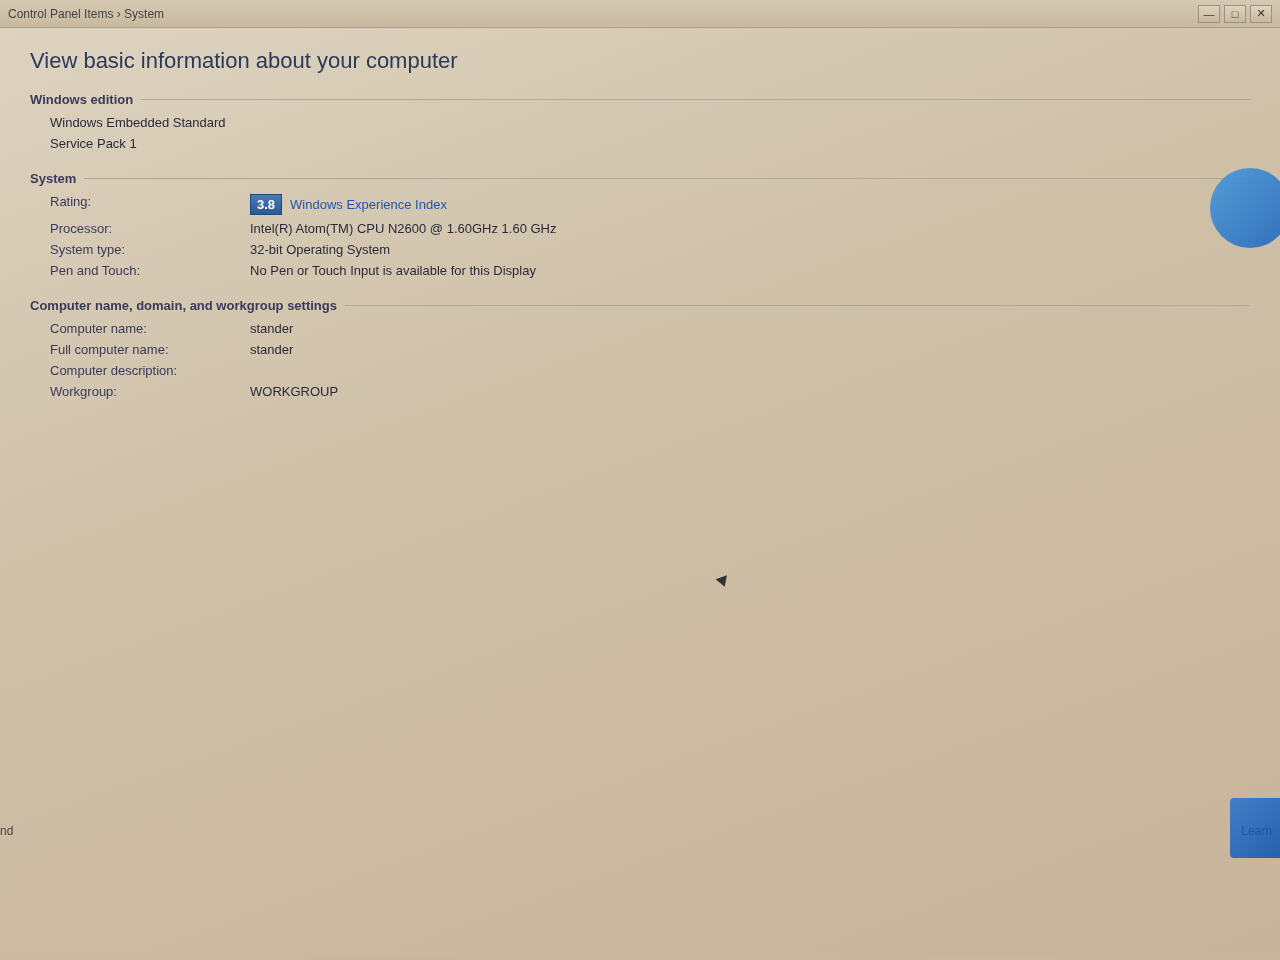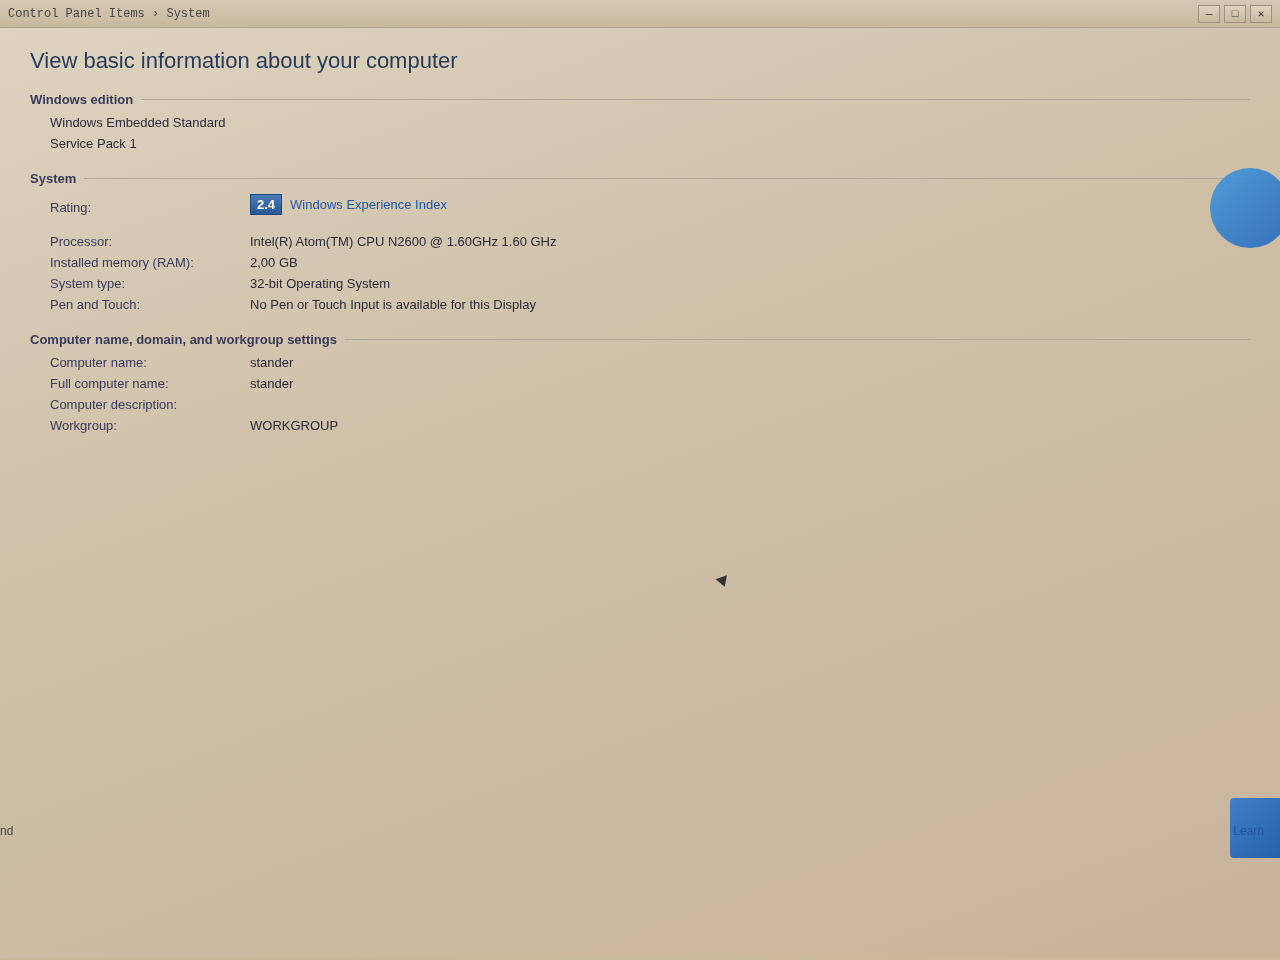--- a/index.html
+++ b/index.html
@@ -14,21 +14,20 @@
       overflow: hidden;
     }
 
     .top-bar {
       height: 28px;
       background: linear-gradient(to bottom, #d6c9b3, #c8b89e);
       display: flex;
       align-items: center;
       padding: 0 8px;
       border-bottom: 1px solid #b0a090;
-      font-family: Liberation Mono, monospace;
     }
 
     .top-bar-title {
       font-size: 12px;
       color: #444;
     }
 
     .top-bar-controls {
       margin-left: auto;
       display: flex;
@@ -119,22 +118,22 @@
     }
 
     .windows-experience-link {
       color: #2255aa;
       text-decoration: none;
       font-size: 13px;
     }
 
     .rating-row {
       display: flex;
-      align-items: flex-end;
-      margin-bottom: 19px;
+      align-items: flex-start;
+      margin-bottom: 6px;
     }
 
     .rating-label {
       color: #3a3a5a;
       font-size: 13px;
       min-width: 200px;
     }
 
     .rating-value-container {
       display: flex;
@@ -200,21 +199,21 @@
       position: absolute;
       left: 0;
       bottom: 120px;
       font-size: 12px;
       color: #444;
       writing-mode: horizontal-tb;
     }
 
     .right-edge-learn {
       position: absolute;
-      right: 16px;
+      right: 8px;
       bottom: 120px;
       font-size: 12px;
       color: #2255aa;
     }
   </style>
 </head>
 <body>
 
 <div class="top-bar">
   <span class="top-bar-title">Control Panel Items › System</span>
@@ -243,34 +242,30 @@
     </div>
   </div>
 
   <div class="section">
     <div class="section-header">System</div>
     <div class="section-body">
 
       <div class="rating-row">
         <span class="rating-label">Rating:</span>
         <div class="rating-value-container">
-          <span class="rating-badge">2.4</span>
+          <span class="rating-badge">3.8</span>
           <a class="windows-experience-link" href="#">Windows Experience Index</a>
         </div>
       </div>
 
       <div class="info-row">
         <span class="info-label">Processor:</span>
         <span class="info-value">Intel(R) Atom(TM) CPU N2600  @ 1.60GHz  1.60 GHz</span>
       </div>
 
-      <div class="info-row">
-        <span class="info-label">Installed memory (RAM):</span>
-        <span class="info-value">2,00 GB</span>
-      </div>
 
       <div class="info-row">
         <span class="info-label">System type:</span>
         <span class="info-value">32-bit Operating System</span>
       </div>
 
       <div class="info-row">
         <span class="info-label">Pen and Touch:</span>
         <span class="info-value">No Pen or Touch Input is available for this Display</span>
       </div>

